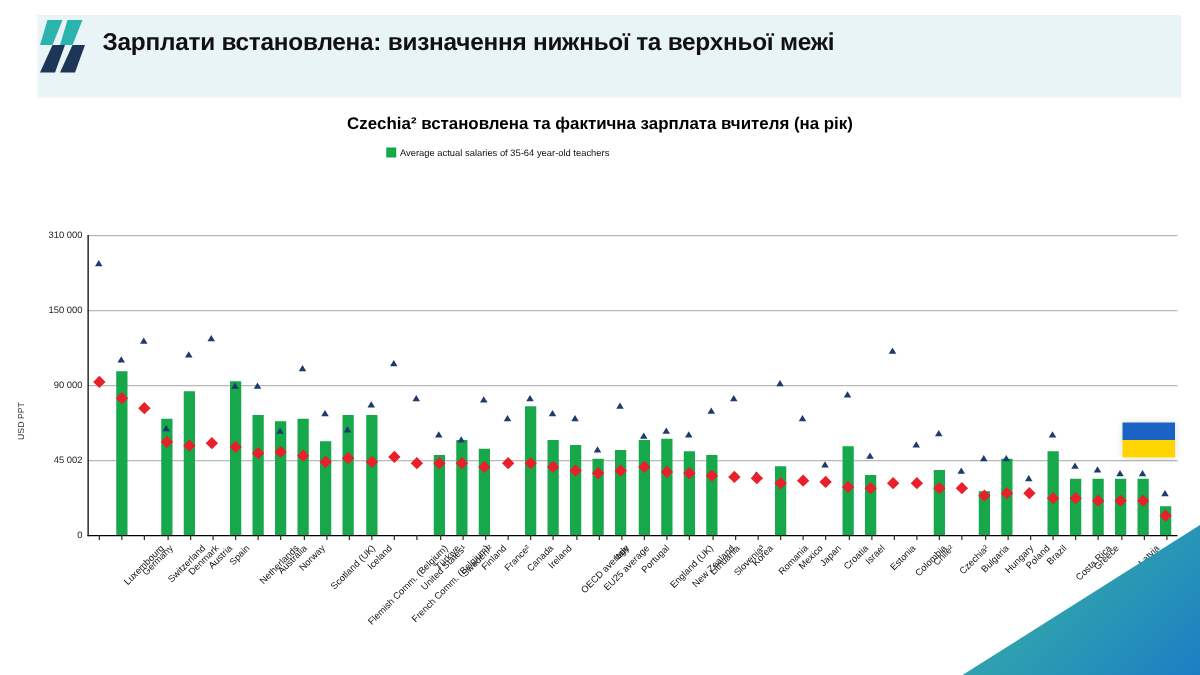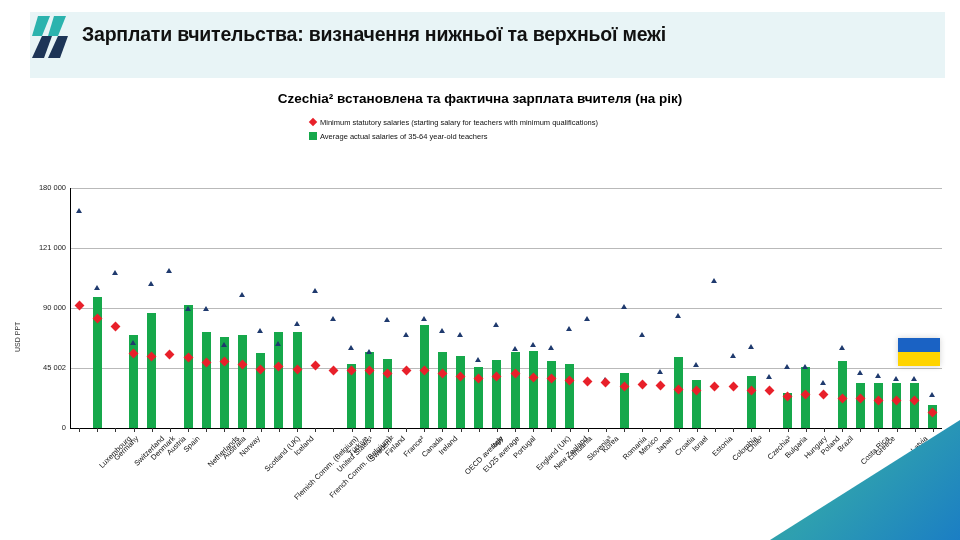--- a/index.html
+++ b/index.html
@@ -90,47 +90,41 @@
 
 <div id="brand-logo">
   <svg width="48" height="50" viewBox="0 0 48 50">
     <polygon points="6,4 18,4 10,24 0,24" fill="#2bb3ae"></polygon>
     <polygon points="10,24 20,24 12,46 0,46" fill="#1d3557"></polygon>
     <polygon points="22,4 34,4 26,24 16,24" fill="#2bb3ae"></polygon>
     <polygon points="26,24 36,24 28,46 16,46" fill="#1d3557"></polygon>
   </svg>
 </div>
 
-<div id="slide-title">Зарплати вчительства: визначення нижньої та верхньої межі</div>
+<div id="slide-title">Зарплати встановлена: визначення нижньої та верхньої межі</div>
 
 <div id="chart-title">Czechia² встановлена та фактична зарплата вчителя (на рік)</div>
 
 <div id="legend">
-  <div class="legend-row">
-    <span class="legend-mark">
-        <i class="mk-diamond"></i>
-      </span>
-    <span class="legend-text">Minimum statutory salaries (starting salary for teachers with minimum qualifications)</span>
-  </div>
   <div class="legend-row">
     <span class="legend-mark">
         <i class="mk-square"></i>
       </span>
     <span class="legend-text">Average actual salaries of 35-64 year-old teachers</span>
   </div>
 </div>
 
 <div id="plot-wrap">
   <div id="y-axis-label">USD PPT</div>
   <div id="ytick-holder">
       <div class="ytick" style="top: 423px;">0</div>
       <div class="ytick" style="top: 363px;">45 002</div>
       <div class="ytick" style="top: 303px;">90 000</div>
-      <div class="ytick" style="top: 243px;">121 000</div>
-      <div class="ytick" style="top: 183px;">180 000</div>
+      <div class="ytick" style="top: 243px;">150 000</div>
+      <div class="ytick" style="top: 183px;">310 000</div>
     </div>
   <div id="gridlines">
       <div class="gridline" style="top: 368px;"></div>
       <div class="gridline" style="top: 308px;"></div>
       <div class="gridline" style="top: 248px;"></div>
       <div class="gridline" style="top: 188px;"></div>
     </div>
   <div id="axis-left"></div>
   <div id="axis-line"></div>
   <div id="marks">

